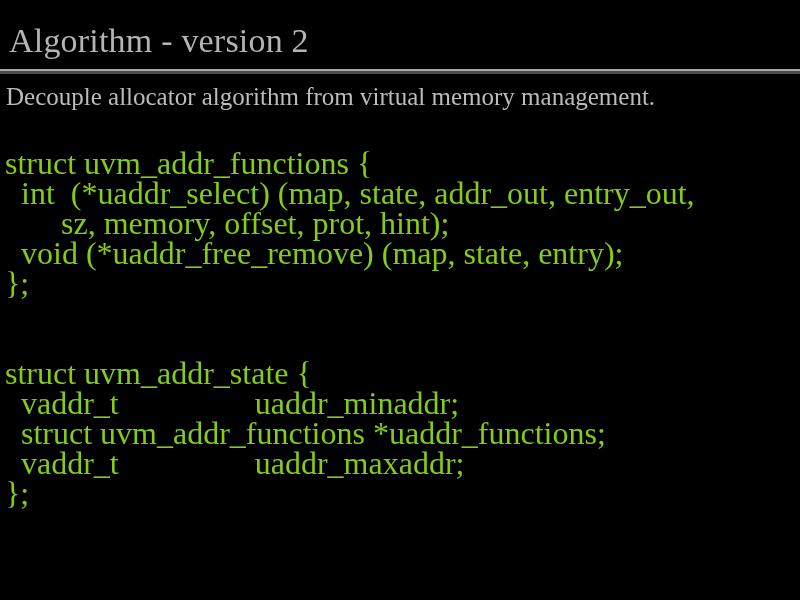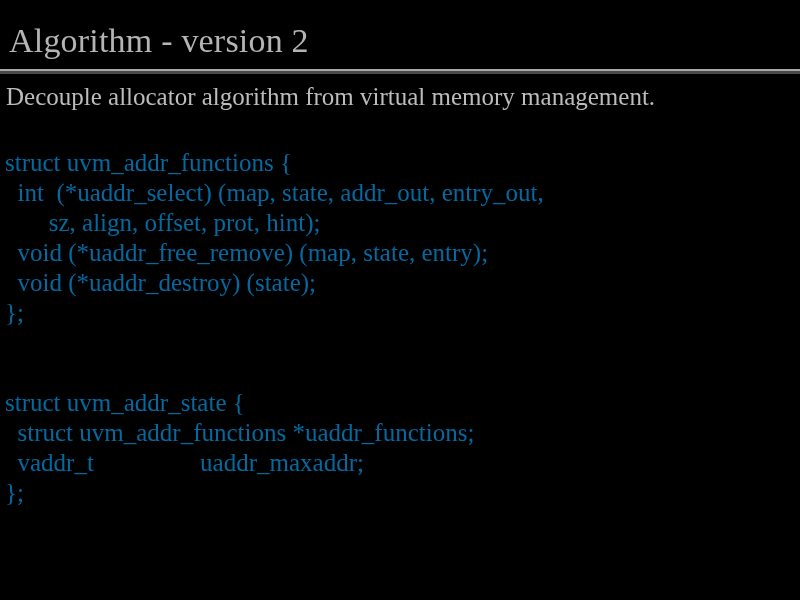--- a/index.html
+++ b/index.html
@@ -75,23 +75,23 @@
     color: #bcbcbc;
     white-space: pre;
   }
 
   
   .code-block {
     position: absolute;
     left: 5px;
     top: 70px;
     width: 790px;
-    font-size: 25px;
+    font-size: 32px;
     line-height: 30px;
-    color: #0369a1;
+    color: #84cc16;
   }
 
   .code-line {
     display: block;
     white-space: pre;
     height: 30px;
   }
 
   .code-line.blank {
     height: 30px;
@@ -109,27 +109,27 @@
     <div class="rule-dark"></div>
   </div>
 
   <div class="slide-body">
 
     <div class="subtitle">Decouple allocator algorithm from virtual memory management.</div>
 
     <div class="code-block">
         <span class="code-line">struct uvm_addr_functions {</span>
         <span class="code-line">  int  (*uaddr_select) (map, state, addr_out, entry_out,</span>
-        <span class="code-line">       sz, align, offset, prot, hint);</span>
+        <span class="code-line">       sz, memory, offset, prot, hint);</span>
         <span class="code-line">  void (*uaddr_free_remove) (map, state, entry);</span>
-        <span class="code-line">  void (*uaddr_destroy) (state);</span>
         <span class="code-line">};</span>
         <span class="code-line blank">&nbsp;</span>
         <span class="code-line blank">&nbsp;</span>
         <span class="code-line">struct uvm_addr_state {</span>
+        <span class="code-line">  vaddr_t                 uaddr_minaddr;</span>
         <span class="code-line">  struct uvm_addr_functions *uaddr_functions;</span>
         <span class="code-line">  vaddr_t                 uaddr_maxaddr;</span>
         <span class="code-line">};</span>
       </div>
 
   </div>
 
 </div>
 
 </body></html>

